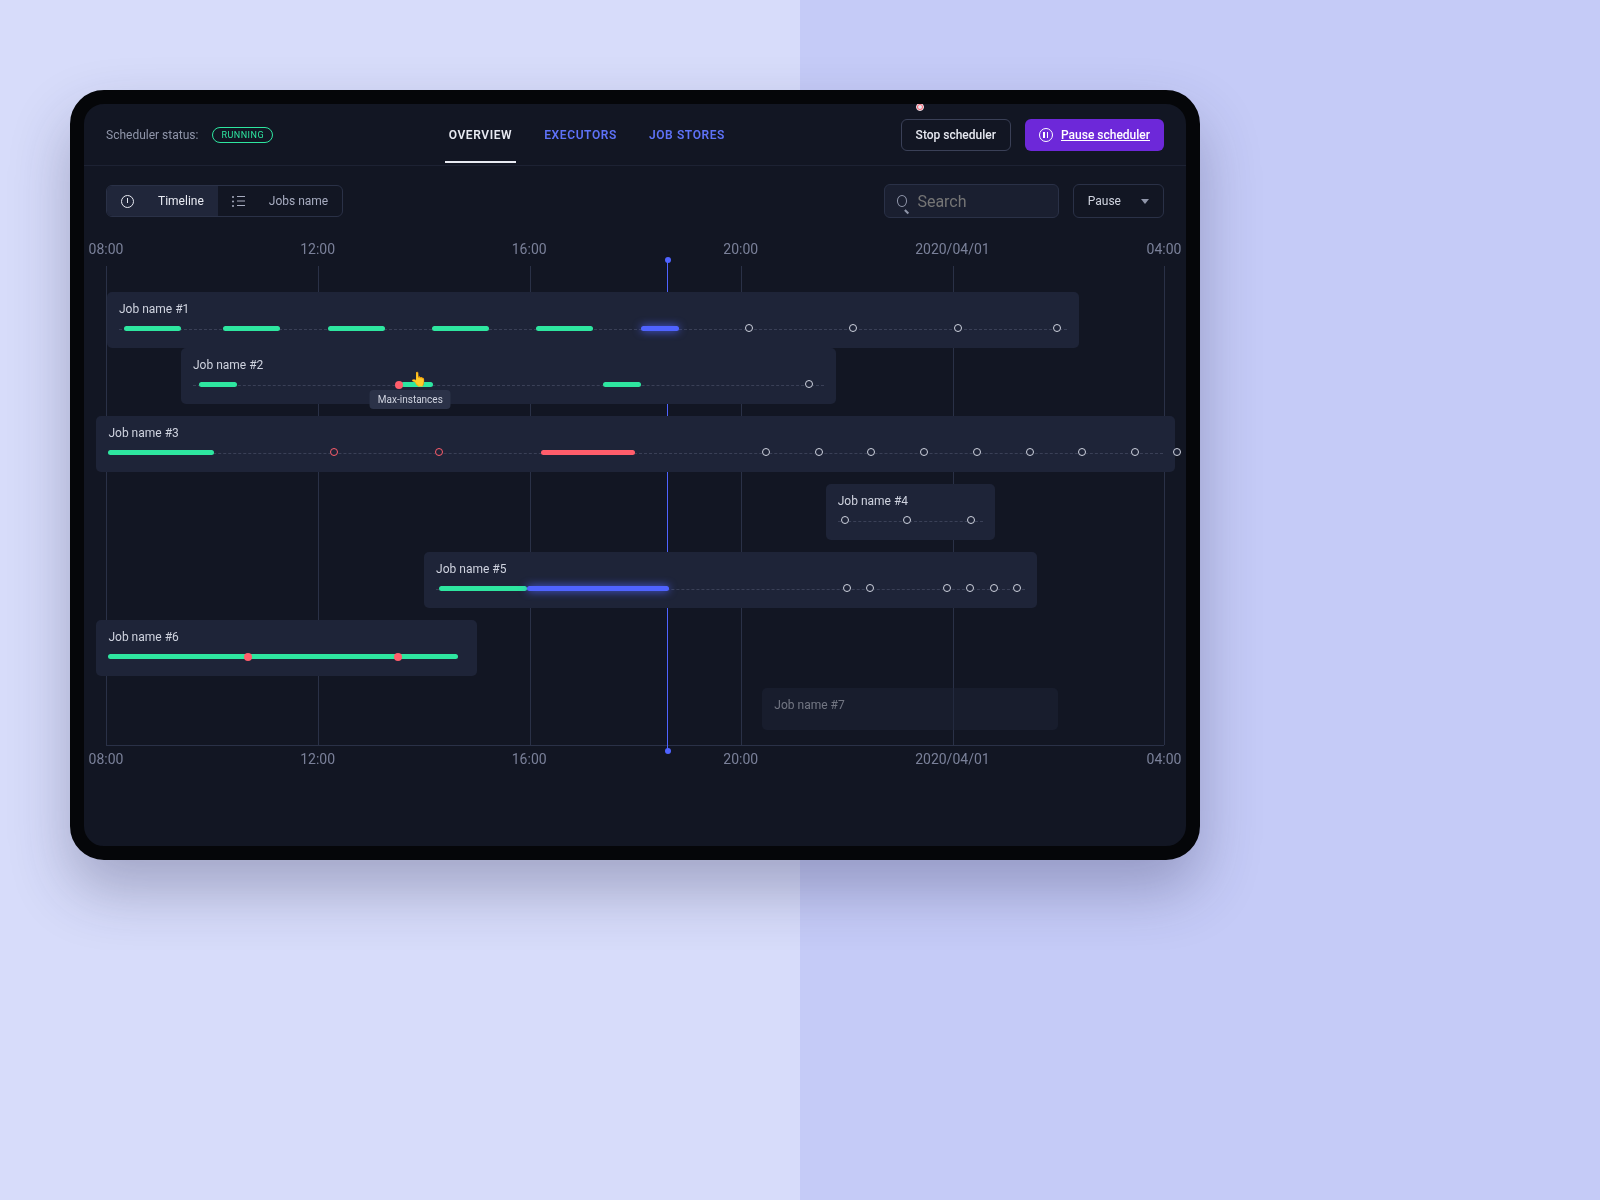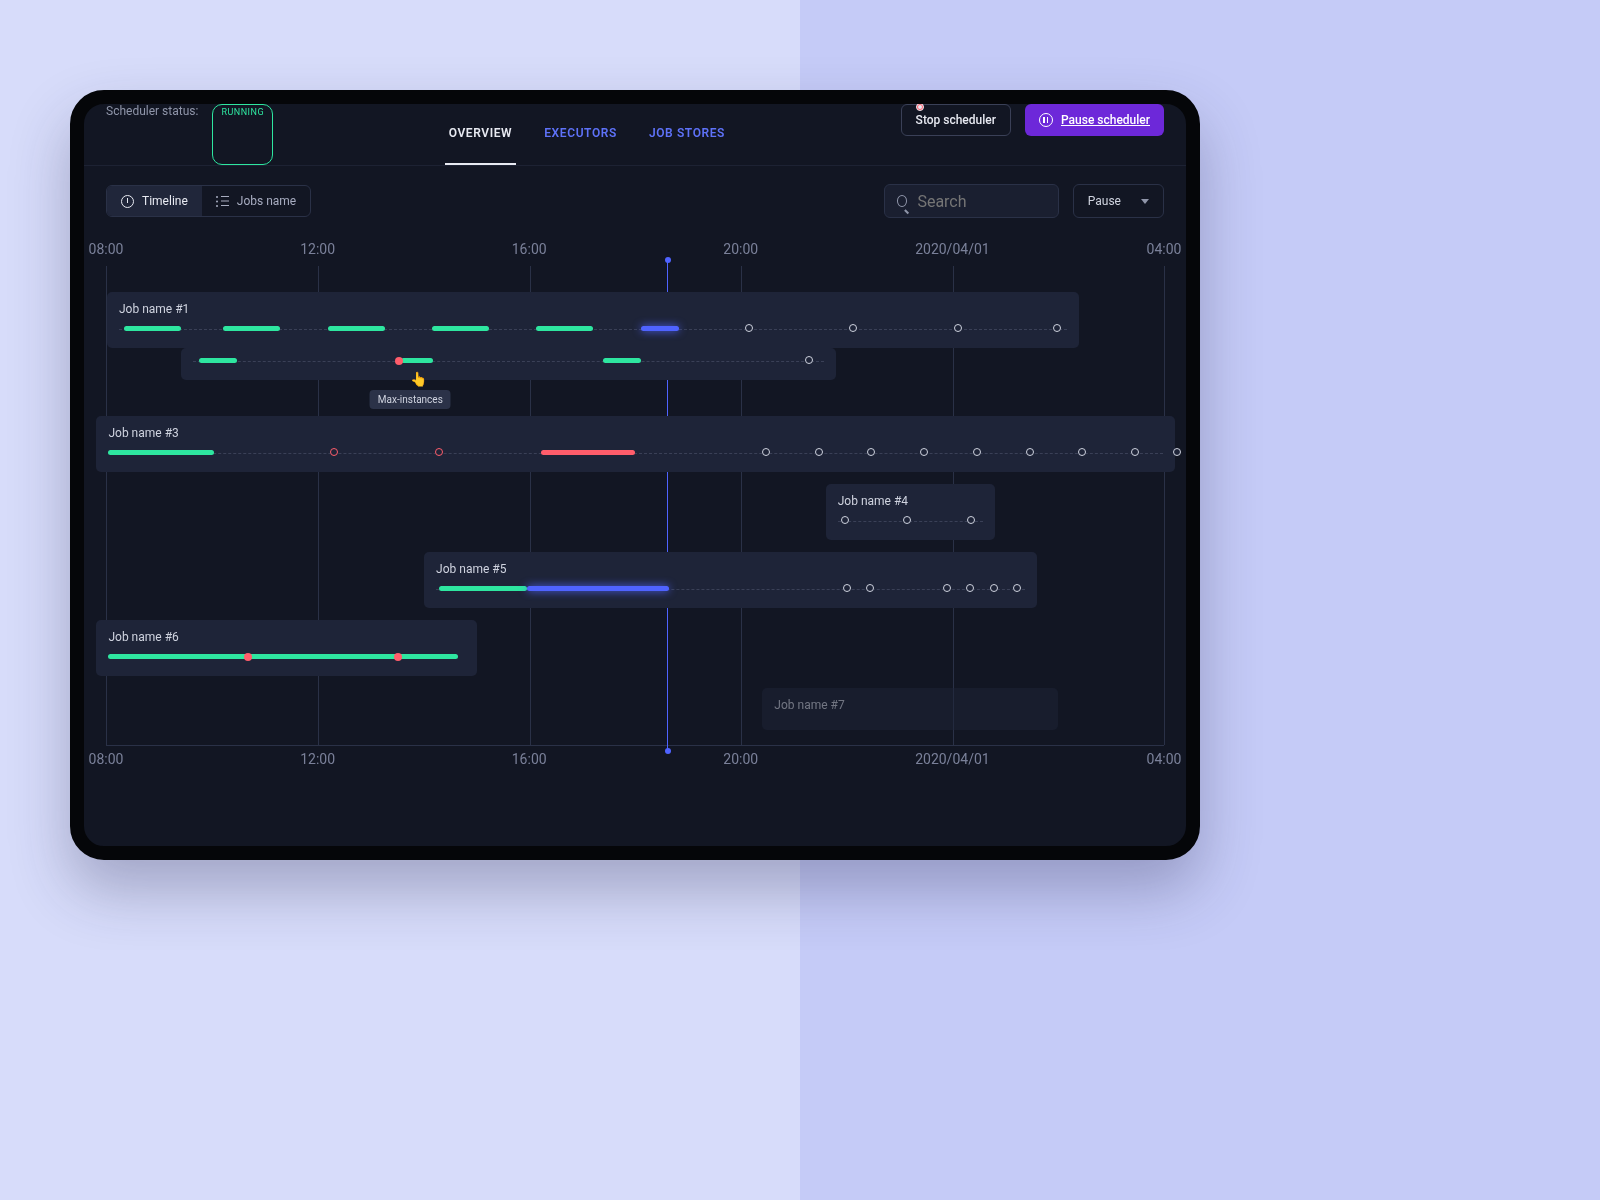--- a/index.html
+++ b/index.html
@@ -19,20 +19,21 @@
     border: 14px solid #050609;
     box-shadow: 0 30px 60px rgba(40,40,80,.3);
     overflow: hidden;
     position: relative;
     color: #cfd3df;
   }
   
   .header {
     height: 62px;
     display: flex;
+    align-items: center;
     padding: 0 22px;
     border-bottom: 1px solid #1d2233;
     font-size: 12px;
     gap: 14px;
   }
   .status-label { color: #8f95a9; }
   .status-badge {
     border: 1px solid #2ee6a0;
     color: #2ee6a0;
     font-size: 9px;
@@ -72,21 +73,21 @@
     gap: 14px;
   }
   .seg {
     display:flex;
     border:1px solid #2a3147;
     border-radius:6px;
     overflow:hidden;
     font-size:12px;
   }
   .seg > div{
-    display:flex; align-items:center; gap:8px;
+    display:flex; align-items:center; gap:24px;
     padding: 8px 14px;
     cursor:pointer;
     color:#a7acc0;
   }
   .seg > div.active{ background:#20263a; color:#e8eaf2;}
   .clock-ico{width:13px;height:13px;border:1.4px solid currentColor;border-radius:50%;position:relative;}
   .clock-ico::after{content:"";position:absolute;left:5px;top:2px;width:1.4px;height:5px;background:currentColor;}
   .list-ico{width:13px;height:11px;position:relative;}
   .list-ico::before{content:"";position:absolute;left:0;top:0;width:2px;height:2px;background:currentColor;border-radius:50%;box-shadow:0 4.5px 0 currentColor,0 9px 0 currentColor;}
   .list-ico::after{content:"";position:absolute;left:5px;top:0;width:8px;height:1.5px;background:currentColor;box-shadow:0 4.5px 0 currentColor,0 9px 0 currentColor;}
@@ -236,20 +237,21 @@
           <div class="bar green" style="left:44%;width:6%"></div>
           <div class="bar blue" style="left:55%;width:4%"></div>
           <div class="hole" style="left:66%"></div>
           <div class="hole" style="left:77%"></div>
           <div class="hole" style="left:88%"></div>
           <div class="hole" style="left:98.5%"></div>
         </div>
       </div>
 
       <div class="job" style="left:7%;width:62%;top:82px">
+        <div class="name">Job name #2</div>
         <div class="track">
           <div class="dash" style="left:0;right:0"></div>
           <div class="bar green" style="left:1%;width:6%"></div>
           <div class="bar green" style="left:33%;width:5%"></div>
           <div class="dot" style="left:32%"></div>
           <div class="bar green" style="left:65%;width:6%"></div>
           <div class="hole" style="left:97%"></div>
         </div>
         <span class="cursor" style="left:35.5%;top:26px">👆</span>
         <div class="tooltip" style="left:35%;top:42px">Max-instances</div>

